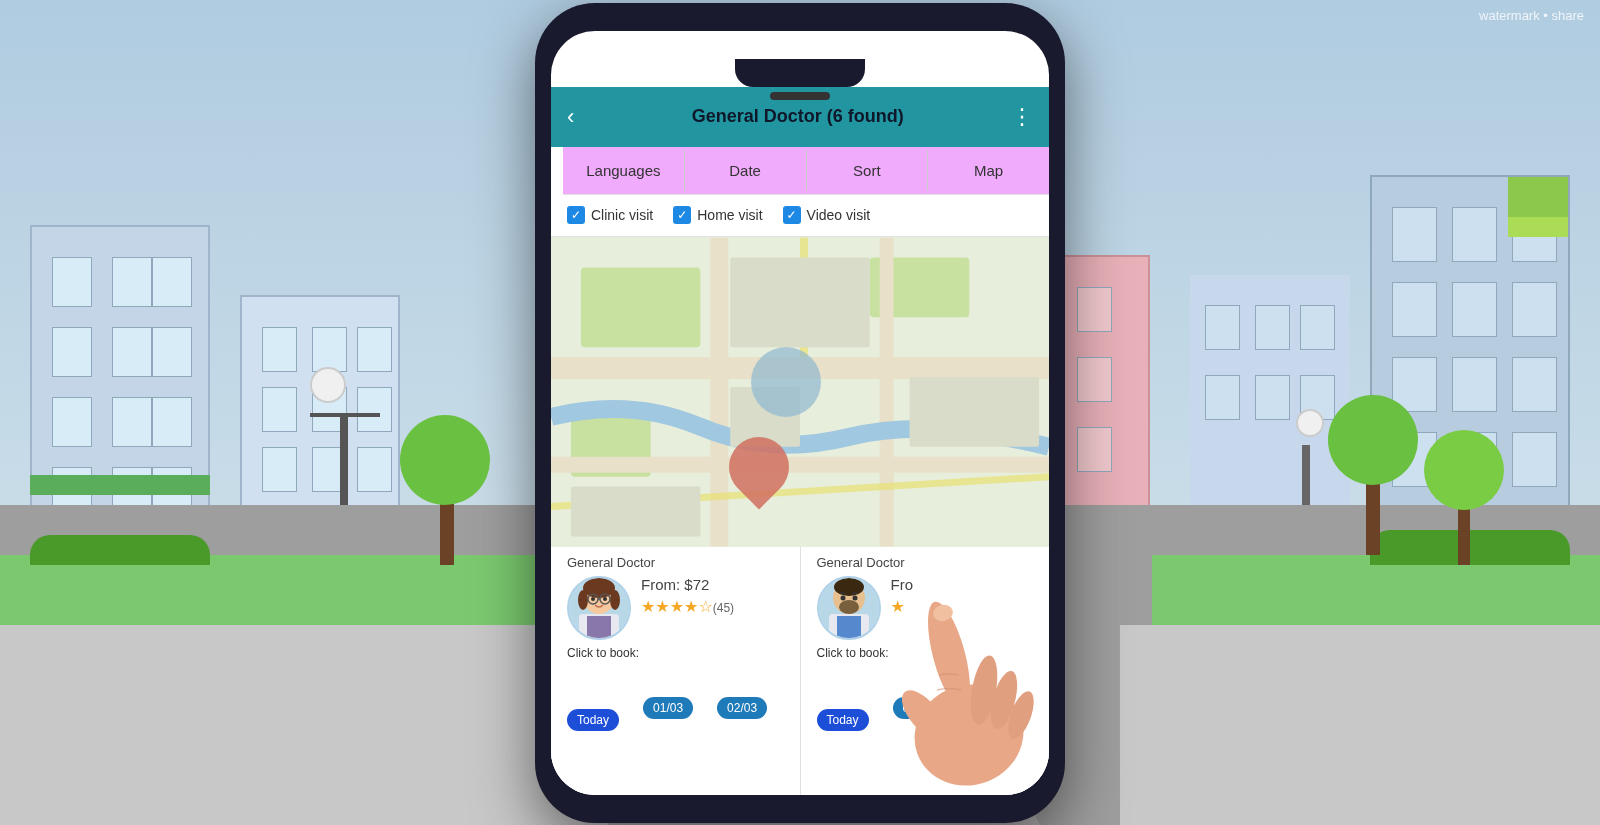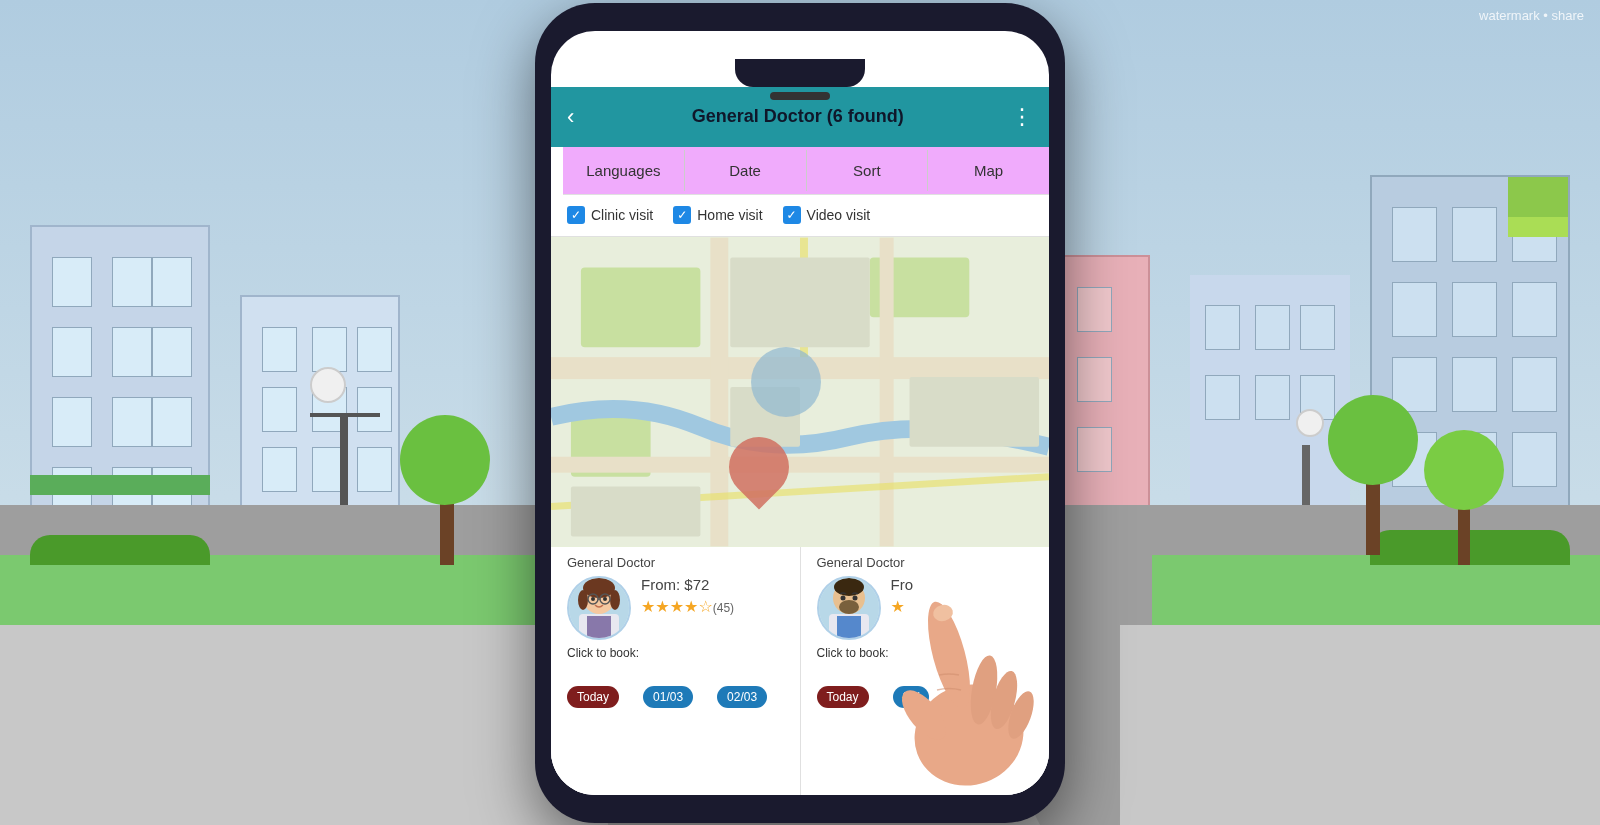--- a/index.html
+++ b/index.html
@@ -422,21 +422,22 @@
     }
     .book-btn {
       padding: 4px 10px;
       border-radius: 14px;
       font-size: 12px;
       color: #fff;
       border: none;
       cursor: pointer;
     }
     .book-btn-gray {
-      background: #7f1d1d;
+      background: #1d4ed8;
+      margin-top: 23px;
     }
     .book-btn-blue {
       background: #1e7ab8;
     }
 
     
     .hand-overlay {
       position: absolute;
       bottom: 0;
       right: 0;

